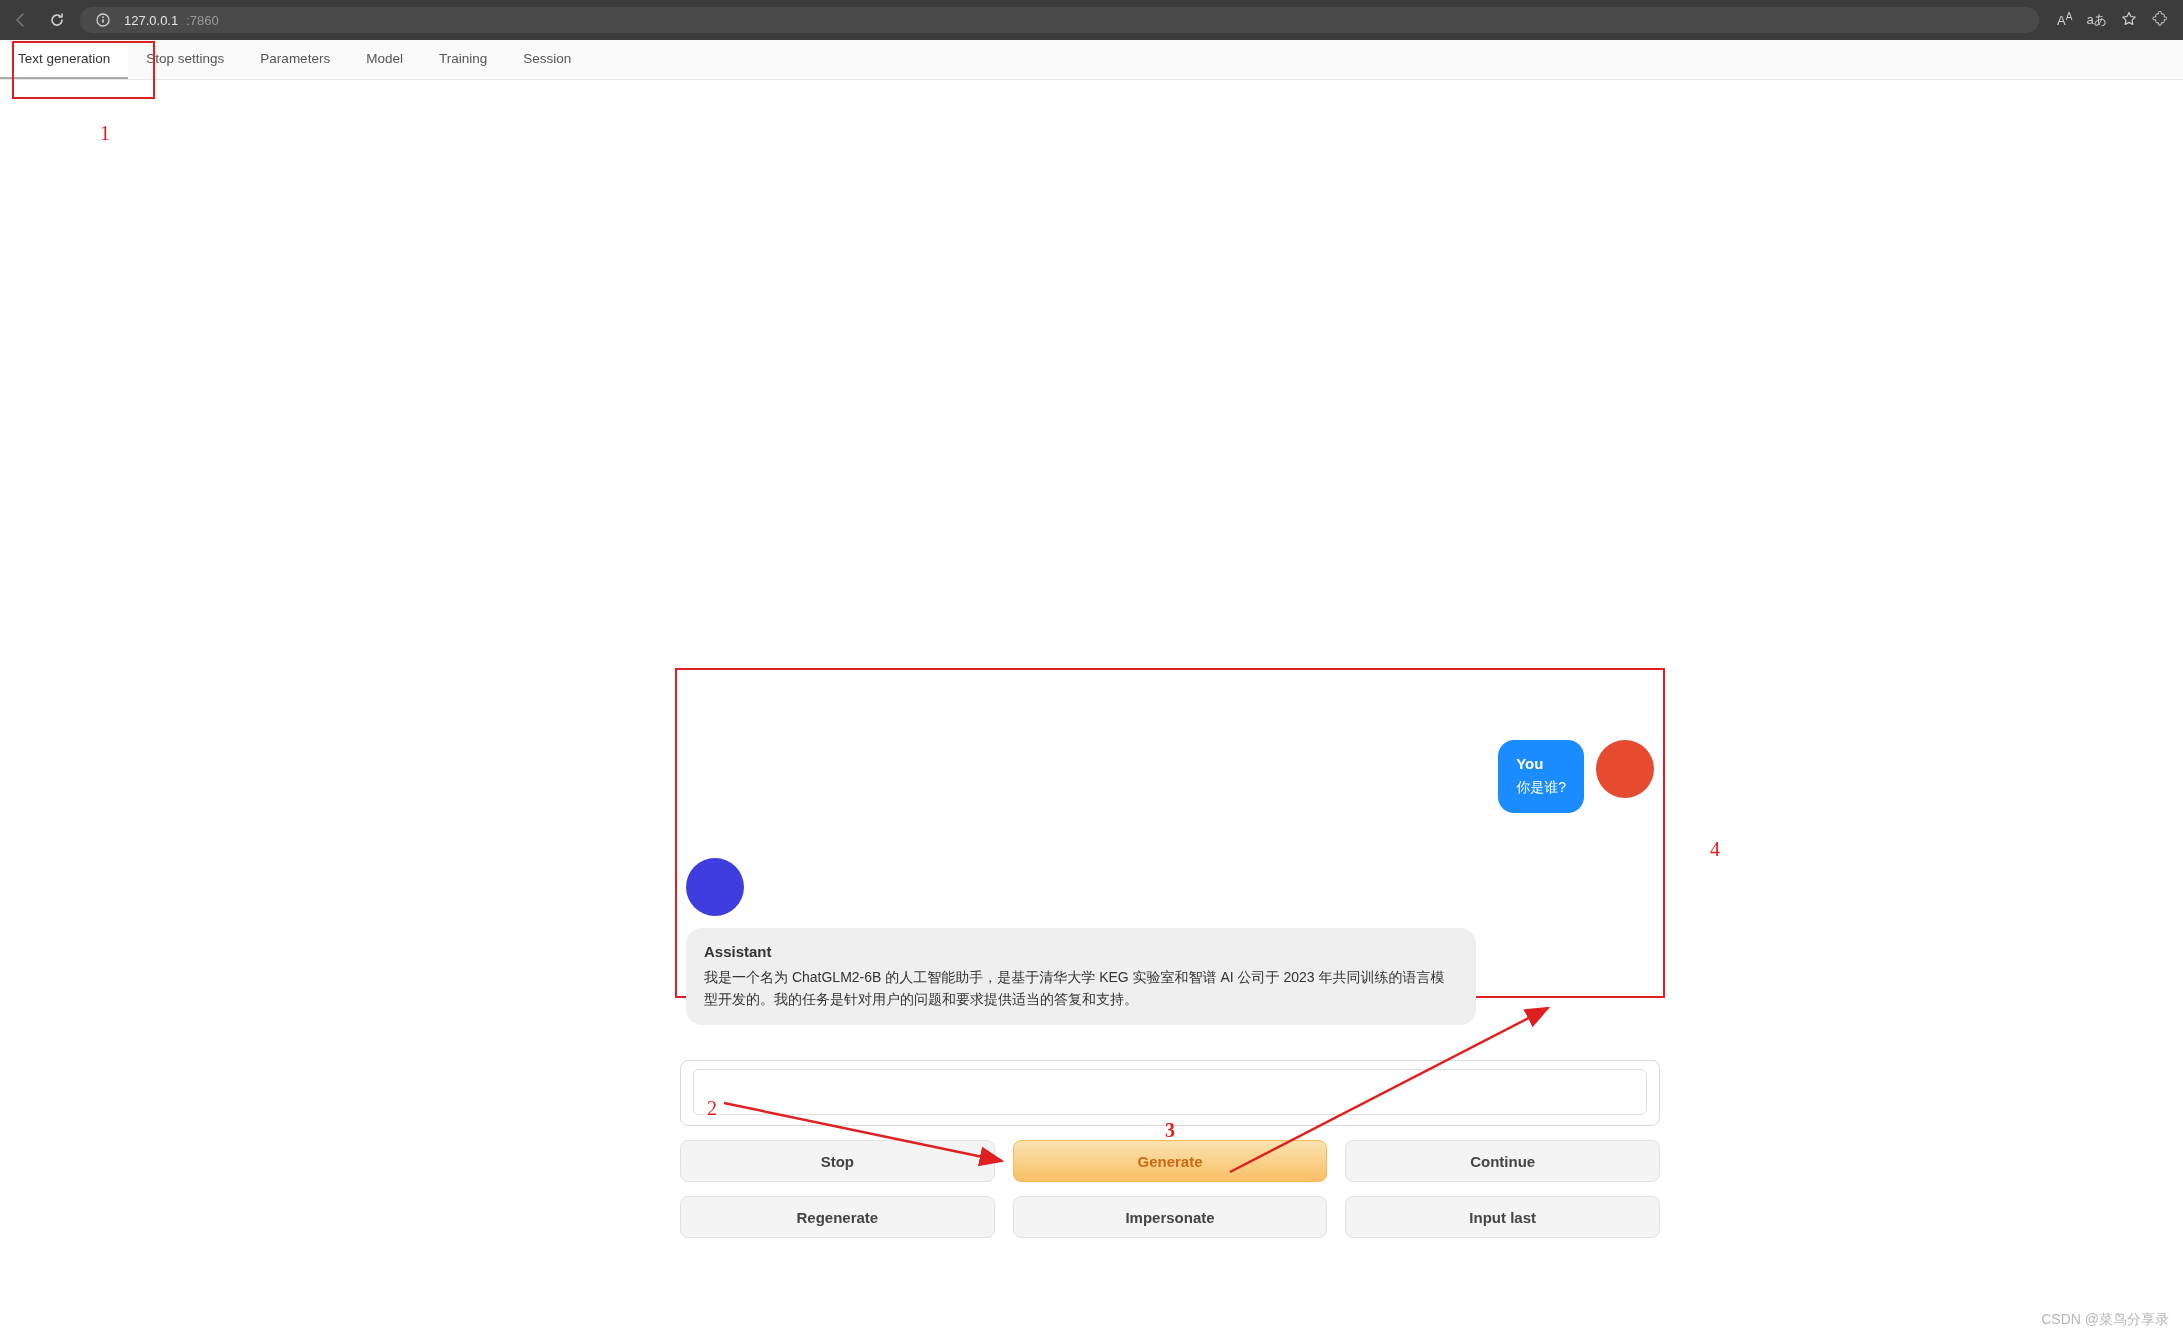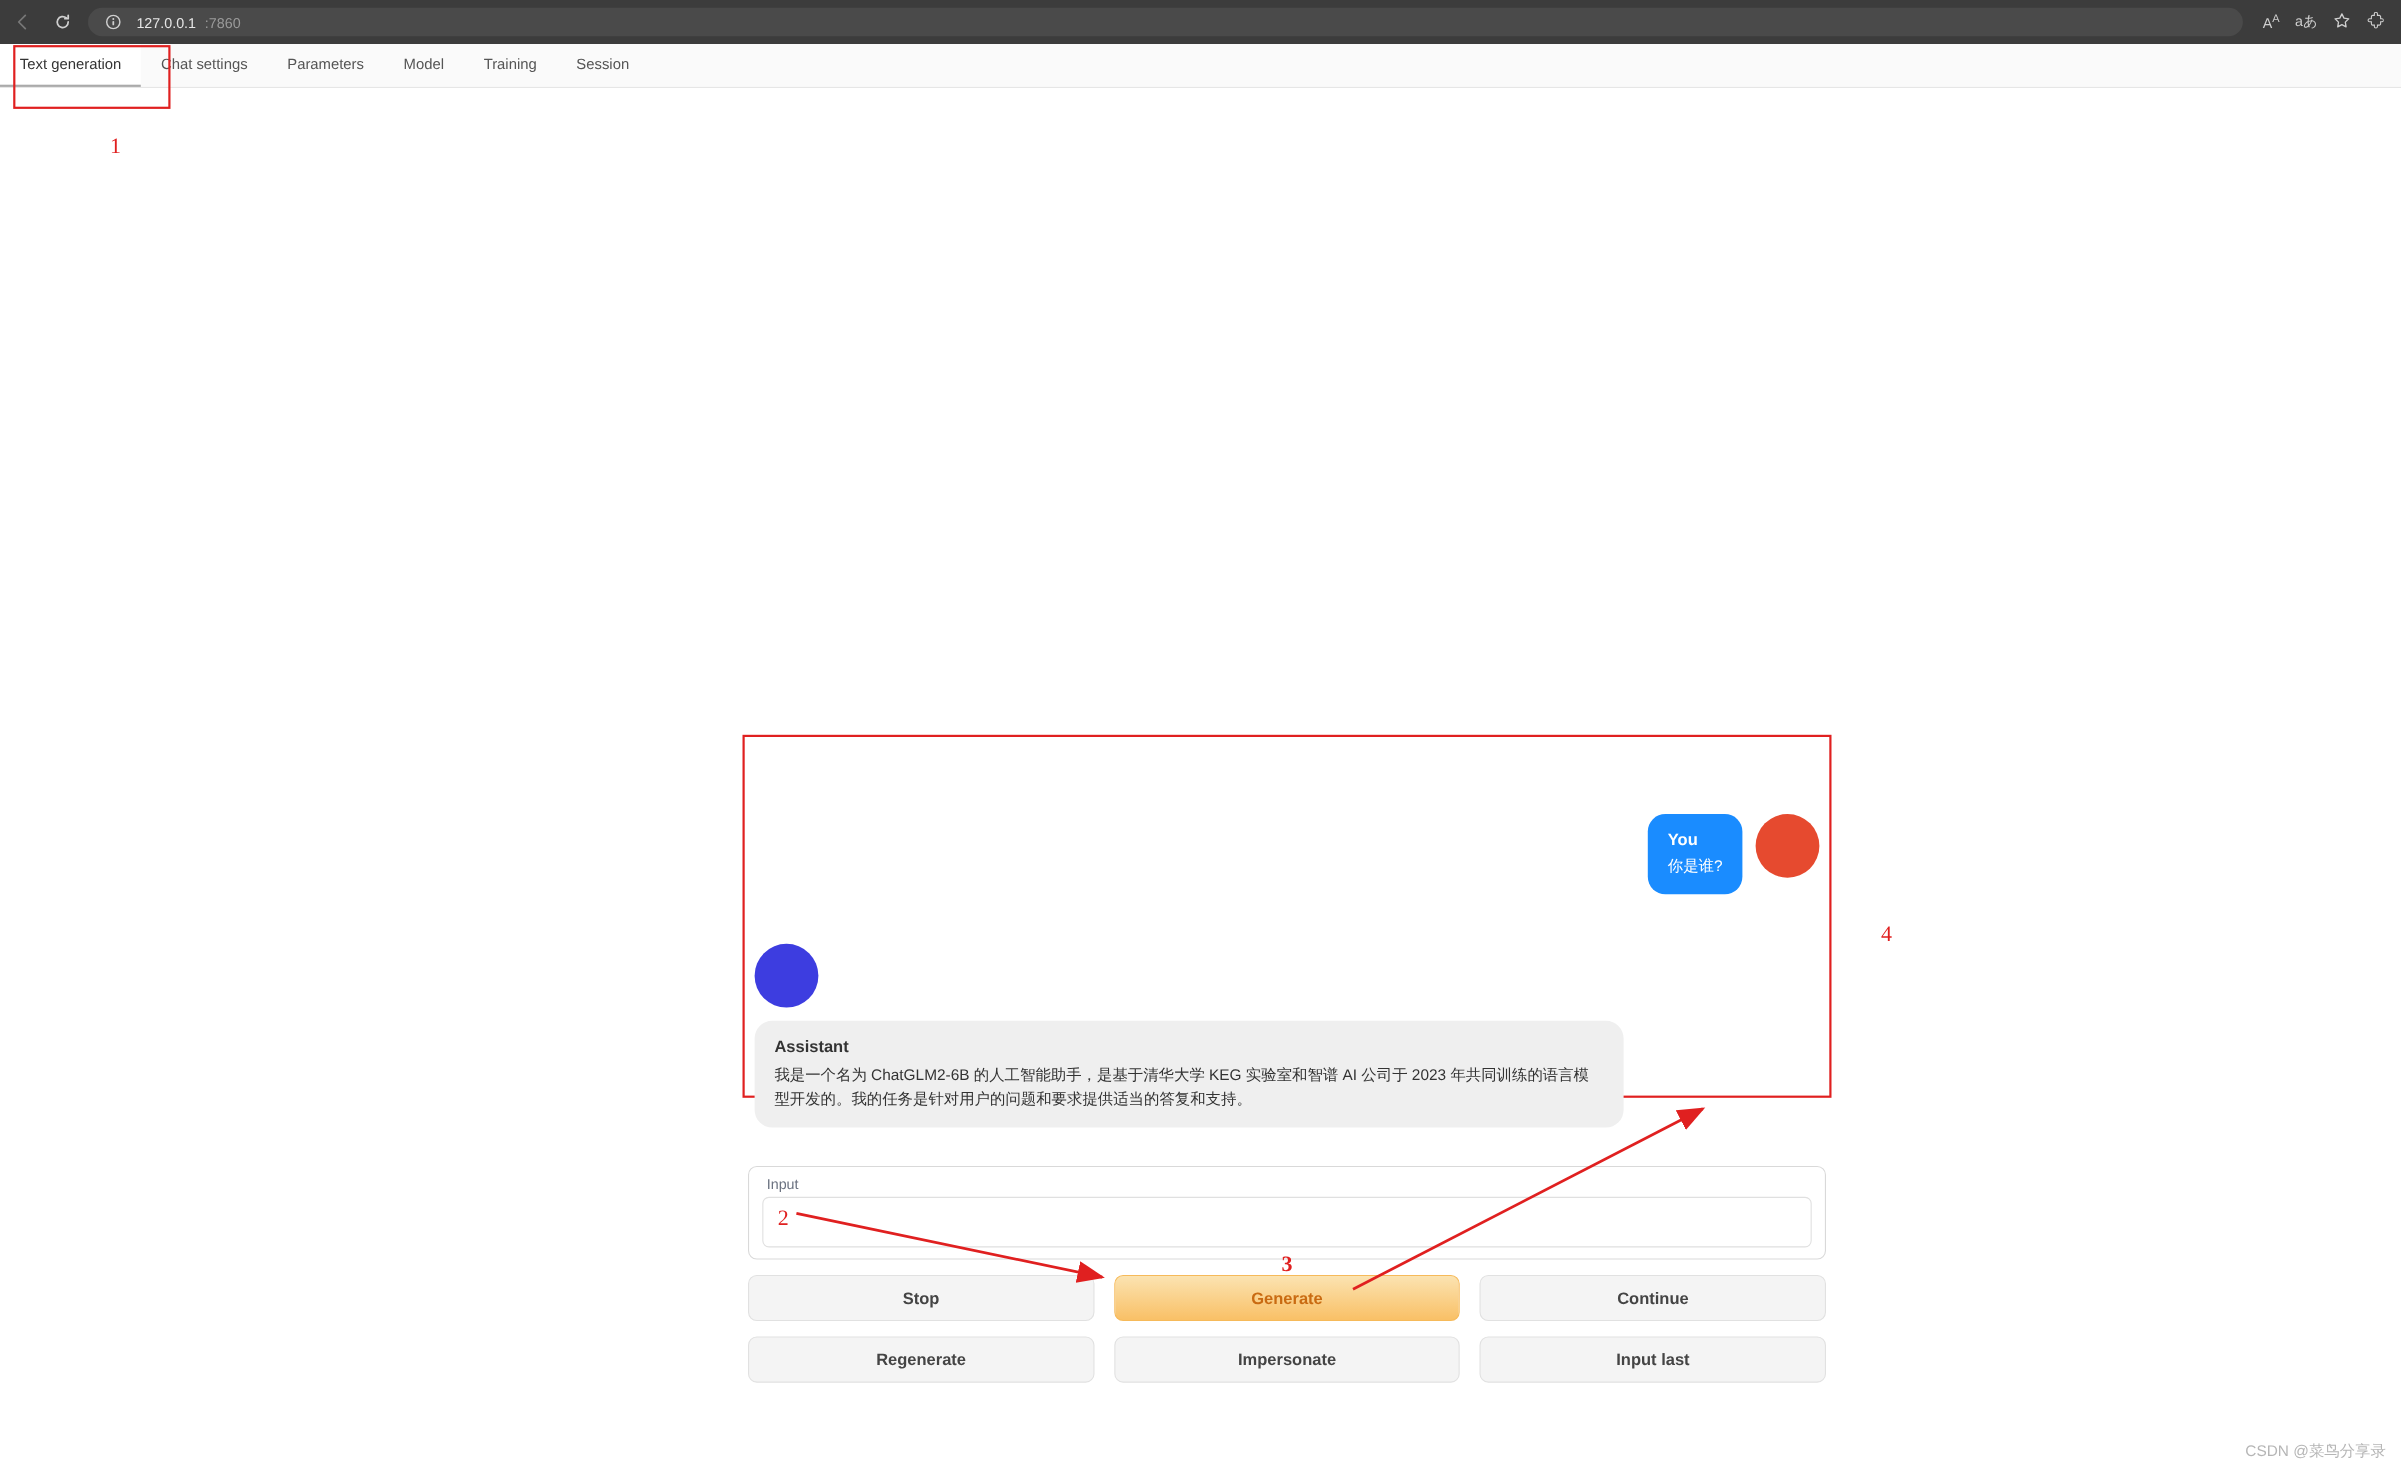--- a/index.html
+++ b/index.html
@@ -241,21 +241,21 @@
           <path d="M3.2 6h1.6V4.2A1.2 1.2 0 0 1 6 3h1.5V1.6a1.4 1.4 0 1 1 2.8 0V3H12a1.2 1.2 0 0 1 1.2 1.2V6h1.2a1.4 1.4 0 1 1 0 2.8h-1.2v1.8A1.2 1.2 0 0 1 12 11.8h-1.7v1.2a1.4 1.4 0 1 1-2.8 0v-1.2H6a1.2 1.2 0 0 1-1.2-1.2V8.8H3.2a1.4 1.4 0 1 1 0-2.8z" fill="none" stroke="currentColor" stroke-width="1"></path>
         </svg></span>
   </div>
 </div>
 
 <div class="tab-bar">
   <div class="tab-item active">
       <span>Text generation</span>
     </div>
   <div class="tab-item">
-      <span>Chat settings</span>
+      <span>Stop settings</span>
     </div>
   <div class="tab-item">
       <span>Parameters</span>
     </div>
   <div class="tab-item">
       <span>Model</span>
     </div>
   <div class="tab-item">
       <span>Training</span>
     </div>
@@ -285,21 +285,20 @@
       <div class="avatar ai"></div>
       <div class="bubble ai-bubble">
         <div class="name">Assistant</div>
         <div>我是一个名为 ChatGLM2-6B 的人工智能助手，是基于清华大学 KEG 实验室和智谱 AI 公司于 2023 年共同训练的语言模型开发的。我的任务是针对用户的问题和要求提供适当的答复和支持。</div>
       </div>
     </div>
 
   </div>
 
   <div class="input-card" style="position:relative;">
-    <div class="input-label">Input</div>
     <input class="text-input" value="" style="">
     
     <div class="anno-label" style="left:26px; top:36px;">2</div>
   </div>
 
   <div class="btn-row">
     <div class="btn">
         <span>Stop</span>
       </div>
     <div class="btn primary" style="position:relative;">

